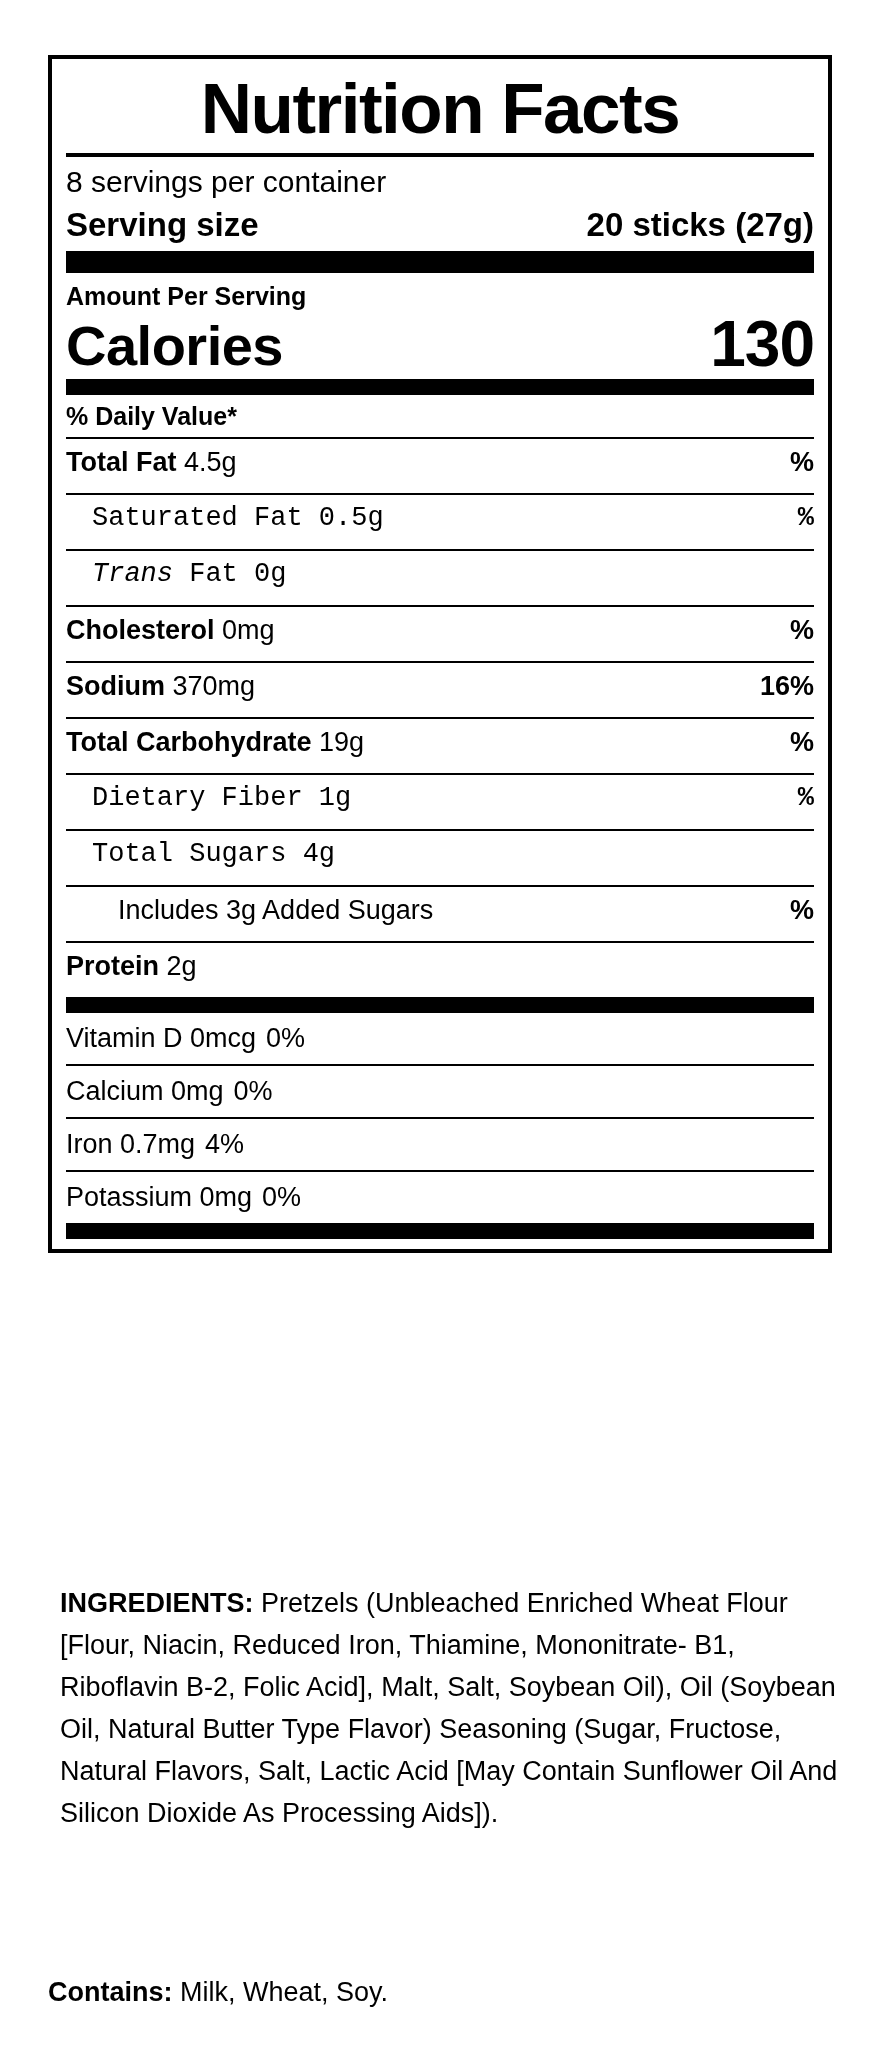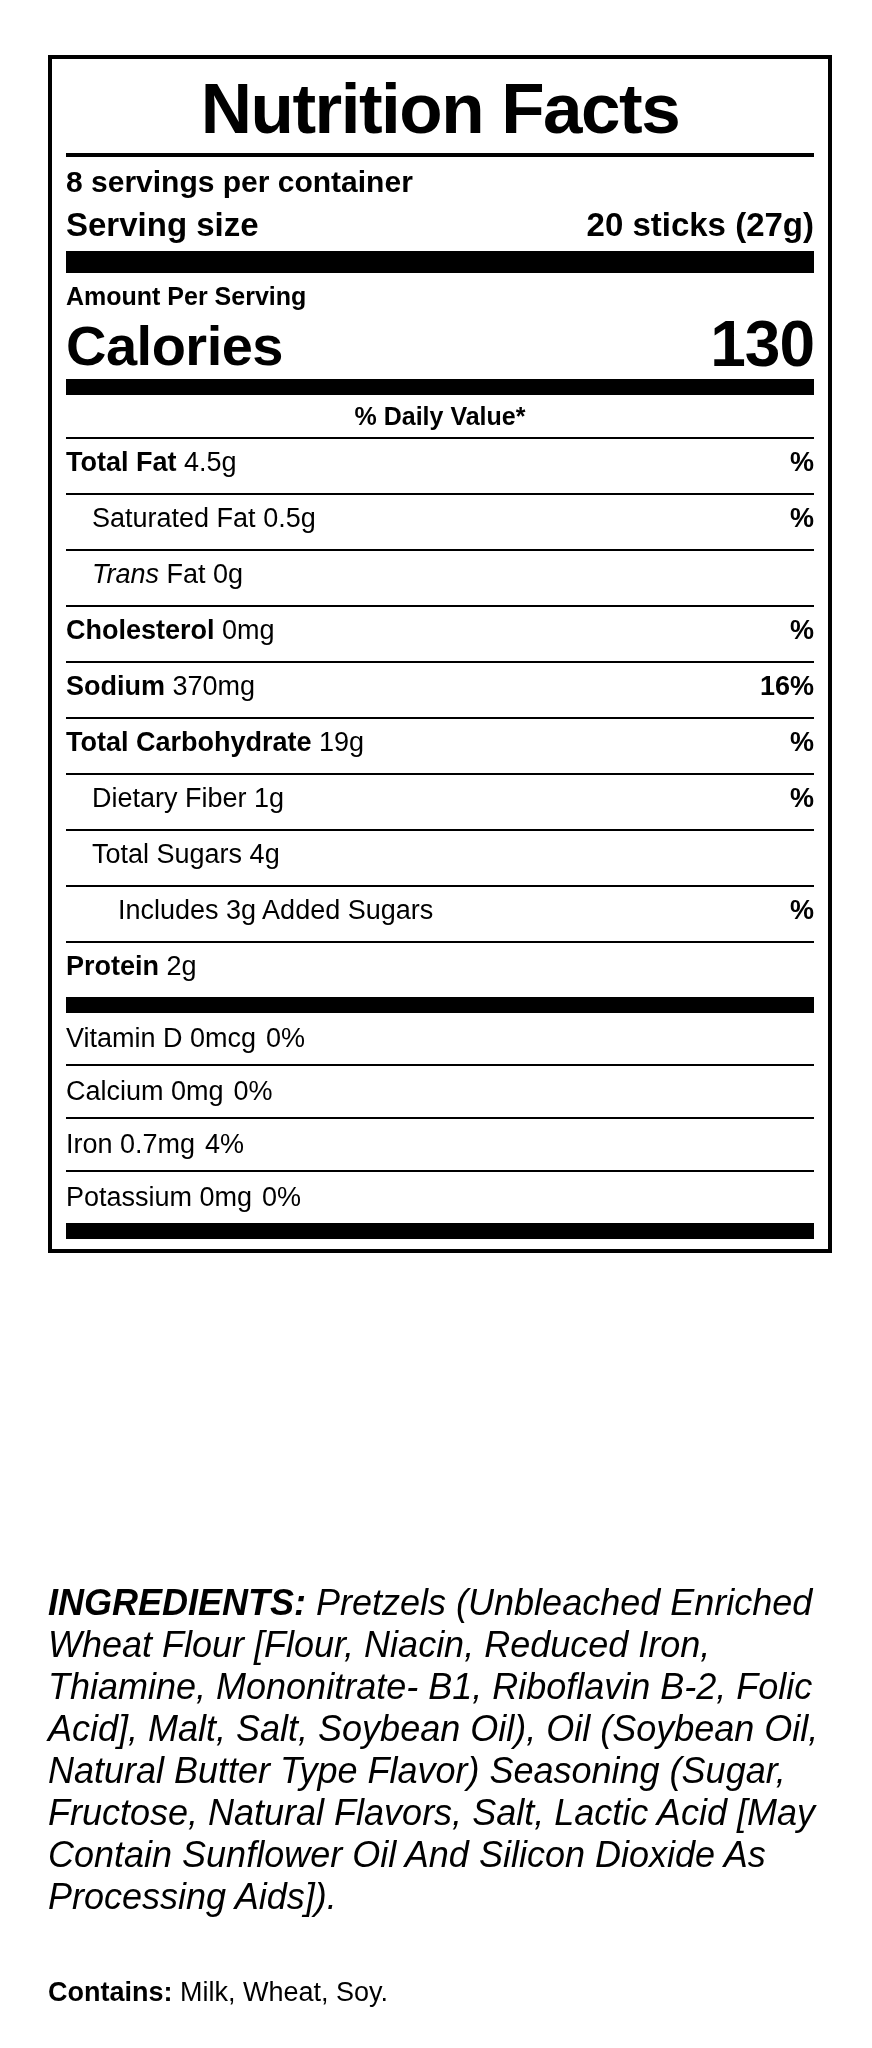--- a/index.html
+++ b/index.html
@@ -49,21 +49,20 @@
 
   .rule-thin { border-bottom: 2px solid #000; }
   .rule-med  { border-bottom: 4px solid #000; }
   .rule-thick{ border-bottom: 22px solid #000; }
   .rule-thick2{ border-bottom: 16px solid #000; }
 
   .servings {
     font-size: 30px;
     line-height: 38px;
     padding: 6px 0 2px 0;
-    font-weight: bold;
   }
 
   .serving-size {
     display: flex;
     justify-content: space-between;
     align-items: baseline;
     font-size: 33px;
     font-weight: 700;
     line-height: 40px;
     padding: 2px 0 6px 0;
@@ -90,40 +89,40 @@
     letter-spacing: -0.5px;
   }
   .cal-value {
     font-size: 64px;
     font-weight: 700;
     line-height: 66px;
     letter-spacing: -1px;
   }
 
   .dv-header {
-    text-align: center;
+    text-align: left;
     font-size: 25px;
     font-weight: 700;
     padding: 6px 0 6px 0;
     line-height: 30px;
   }
 
   .nrow {
     display: flex;
     justify-content: space-between;
     align-items: baseline;
     font-size: 27px;
     line-height: 33px;
     padding: 7px 0 14px 0;
   }
   .nrow .left { flex: 1 1 auto; }
   .nrow .right { font-weight: 700; white-space: nowrap; padding-left: 10px; }
   .nrow b { font-weight: 700; }
   .nrow i { font-style: italic; }
-  .indent1 { padding-left: 26px; }
+  .indent1 { padding-left: 26px; font-family: Liberation Mono, monospace; }
   .indent2 { padding-left: 52px; }
 
   .vit-row {
     display: flex;
     align-items: baseline;
     font-size: 27px;
     line-height: 33px;
     padding: 9px 0 9px 0;
   }
   .vit-row .right { white-space: nowrap; padding-left: 10px; }
@@ -132,26 +131,25 @@
     font-size: 20px;
     line-height: 27px;
     text-align: justify;
     padding: 9px 2px 2px 8px;
   }
   .footnote .star { margin-left: -8px; }
 
   
   .ingredients {
     position: absolute;
-    left: 48px;
+    left: 60px;
     top: 1570px;
     width: 790px;
-    font-size: 36px;
+    font-size: 27px;
     line-height: 42px;
-    font-style: italic;
   }
   .ingredients b { font-weight: 700; }
 
   .contains {
     position: absolute;
     left: 48px;
     top: 1962px;
     width: 790px;
     font-size: 27px;
     line-height: 36px;

